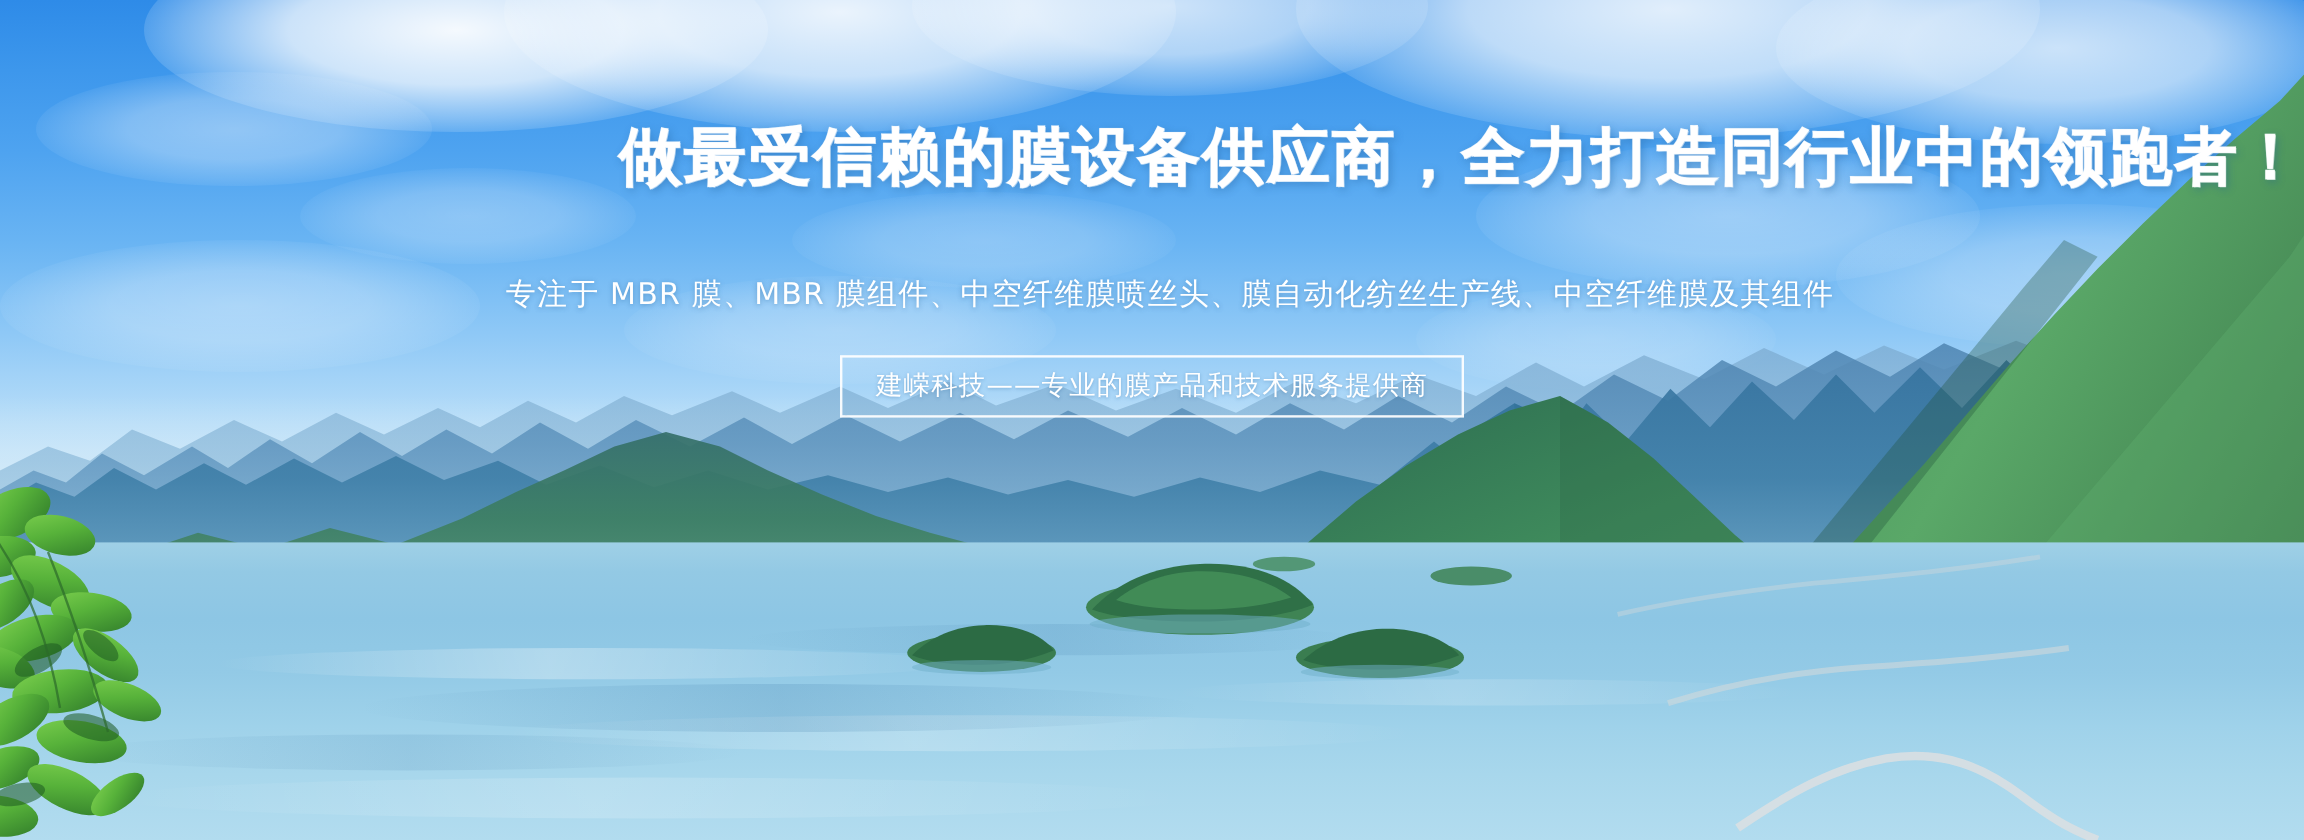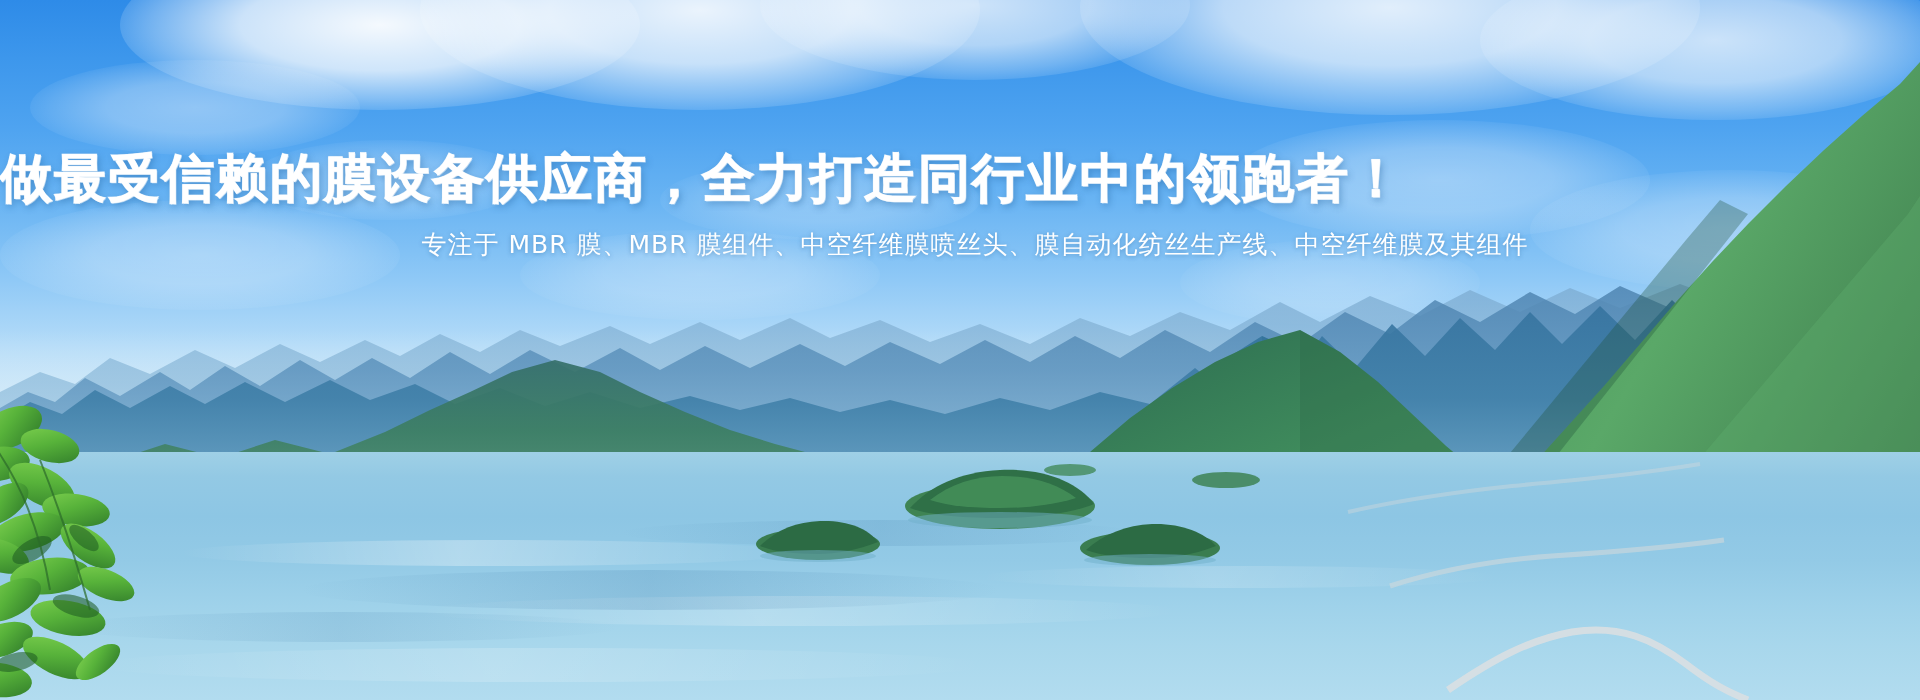--- a/index.html
+++ b/index.html
@@ -84,32 +84,31 @@
 
   
   .copy {
     position:absolute; left:0; top:0; width:1920px; height:700px;
     z-index:40;
     pointer-events:none;
   }
   .headline {
     position:absolute;
     top:96px; left:0; width:1920px;
-    text-align:left;
+    text-align:right;
     font-size:52px;
     font-weight:bold;
     letter-spacing:2px;
     color:#ffffff;
     font-family:"DejaVu Sans","Liberation Sans",sans-serif;
     text-shadow:
        0 0 1px rgba(255,255,255,.9),
        1px 1px 0 rgba(255,255,255,.55),
        2px 3px 7px rgba(28,92,150,.45);
     white-space:nowrap;
-    margin-top:48px;
     -webkit-text-stroke:1px rgba(255,255,255,.8);
   }
   .subline {
     position:absolute;
     top:228px; left:15px; width:1920px;
     text-align:center;
     font-size:25px;
     color:#ffffff;
     letter-spacing:1px;
     white-space:nowrap;
@@ -368,15 +367,18 @@
       <path d="M10,40 C40,80 60,130 70,190"></path>
       <path d="M60,60 C80,110 96,160 110,210"></path>
     </g>
   </svg>
 
   <div class="copy">
     <div class="headline">做最受信赖的膜设备供应商，全力打造同行业中的领跑者！</div>
 
     <div class="subline">专注于 MBR 膜、MBR 膜组件、中空纤维膜喷丝头、膜自动化纺丝生产线、中空纤维膜及其组件</div>
 
+    <div class="tagbox-wrap">
+      <div class="tagbox">建嵘科技——专业的膜产品和技术服务提供商</div>
+    </div>
   </div>
 
 </div>
 
 </body></html>

